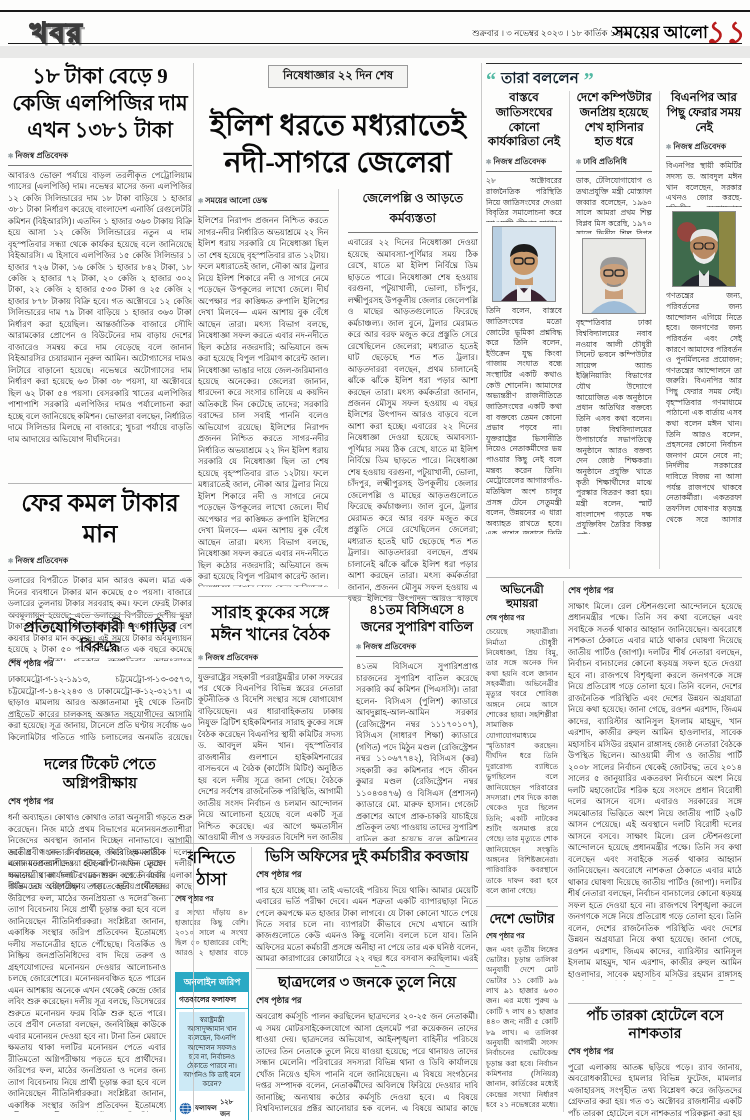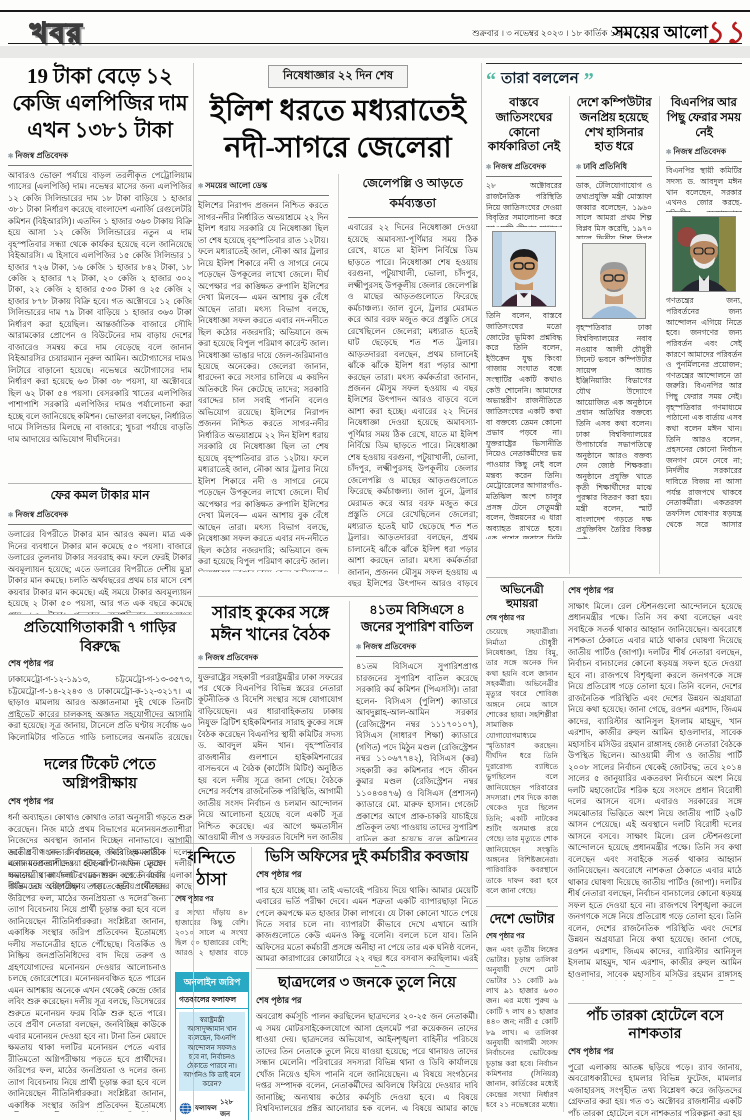--- a/index.html
+++ b/index.html
@@ -18,35 +18,35 @@
         font-style:italic;font-family:"Liberation Serif",serif;}
   .hdline2{position:absolute;left:8px;top:43px;width:734px;height:1px;background:#1a1a1a;}
   .grayband{position:absolute;left:0;top:46px;width:750px;height:12px;background:#e9e9e8;}
   
   .hl{font-family:"Liberation Serif",serif;font-weight:900;text-align:center;color:#0a0a0a;line-height:1.28;}
   .byline{font-size:8px;font-weight:bold;color:#222;border-bottom:1px solid #777;
         padding:2px 0 3px;margin:3px 0 4px;}
   .byline .star{color:#9aa4a8;font-size:7px;}
   .bodytxt{font-size:8.2px;line-height:1.4;text-align:justify;color:#1d1d1d;overflow:hidden;}
   .contd{font-size:8.3px;font-weight:bold;margin:2px 0 3px;}
-  .kicker-wrap{text-align:center;margin:2px 0 4px;}
+  .kicker-wrap{text-align:center;margin:2px 0 19px;}
   .kicker{display:inline-block;font-size:11.5px;font-weight:bold;border:1px solid #9a9a9a;
         background:#f4f4f2;padding:1px 14px;}
   .subhead{font-size:12px;font-weight:900;text-align:center;border-bottom:1px solid #777;
         padding-bottom:3px;margin-bottom:4px;font-family:"Liberation Serif",serif;}
   .vrule{position:absolute;width:1px;background:#c9c9c9;}
   .hrule{position:absolute;height:1px;background:#b5b5b5;}
   .cols2{display:flex;gap:9px;}
   .cols2 > div{flex:1;min-width:0;}
   .cols2 > div + div{border-left:1px solid #cfcfcf;padding-left:9px;}
   
   .qhead{border-top:1.5px solid #2e2e2e;padding-top:2px;font-size:15px;font-weight:900;
         font-family:"Liberation Serif",serif;color:#12222e;}
   .qmark{color:#52b9a3;font-size:20px;font-family:"Liberation Serif",serif;line-height:0.6;vertical-align:-4px;}
-  .qcols{display:flex;gap:7px;margin-top:5px;}
+  .qcols{display:flex;gap:7px;}
   .qcol{flex:1;min-width:0;}
   .qcol + .qcol{border-left:1px solid #d2d2d2;padding-left:6px;}
   .qcol .hl{font-size:11.6px;}
   .photo{display:block;margin:4px auto;border:1px solid #8c8c8c;}
   
   .survey{border:1.5px solid #2aa9c4;background:#fff;font-size:6.8px;overflow:hidden;}
   .survey .ttl{background:#2aa9c4;color:#fff;font-weight:bold;font-size:9px;text-align:center;padding:2px 0;}
   .survey .lbl{font-weight:bold;font-size:7.5px;border-bottom:1px solid #2aa9c4;padding:2px 3px;}
   .survey .qbox{background:#cdeaf6;margin:3px;padding:3px;text-align:center;line-height:1.35;}
   .survey .resrow{display:flex;align-items:center;gap:3px;padding:2px 3px;}
@@ -62,29 +62,29 @@
 
   <div class="topline"></div>
   <div class="masthead-section">খবর</div>
   <div class="dateline">শুক্রবার । ৩ নভেম্বর ২০২৩ । ১৮ কার্তিক ১৪৩০</div>
   <div class="brand">সময়ের আলো</div>
   <div class="pagenum">১১</div>
   <div class="hdline2"></div>
   <div class="grayband"></div>
 
   <div class="abs" style="left:8px;top:63px;width:184px;height:418px;">
-    <div class="hl" style="font-size:21px;">19 টাকা বেড়ে ১২ কেজি এলপিজির দাম এখন ১৩৮১ টাকা</div>
+    <div class="hl" style="font-size:21px;">১৮ টাকা বেড়ে 9 কেজি এলপিজির দাম এখন ১৩৮১ টাকা</div>
     <div class="byline"><span class="star">✱ </span><span>নিজস্ব প্রতিবেদক</span></div>
     <div class="bodytxt" style="height:300px;">আবারও ভোক্তা পর্যায়ে বাড়ল তরলীকৃত পেট্রোলিয়াম গ্যাসের (এলপিজি) দাম। নভেম্বর মাসের জন্য এলপিজির ১২ কেজি সিলিন্ডারের দাম ১৮ টাকা বাড়িয়ে ১ হাজার ৩৮১ টাকা নির্ধারণ করেছে বাংলাদেশ এনার্জি রেগুলেটরি কমিশন (বিইআরসি)। এতদিন ১ হাজার ৩৬৩ টাকায় বিক্রি হয়ে আসা ১২ কেজি সিলিন্ডারের নতুন এ দাম বৃহস্পতিবার সন্ধ্যা থেকে কার্যকর হয়েছে বলে জানিয়েছে বিইআরসি। এ হিসাবে এলপিজির ১৫ কেজি সিলিন্ডার ১ হাজার ৭২৬ টাকা, ১৬ কেজি ১ হাজার ৮৪২ টাকা, ১৮ কেজি ২ হাজার ৭২ টাকা, ২০ কেজি ২ হাজার ৩০২ টাকা, ২২ কেজি ২ হাজার ৫৩৩ টাকা ও ২৫ কেজি ২ হাজার ৮৭৮ টাকায় বিক্রি হবে। গত অক্টোবরে ১২ কেজি সিলিন্ডারের দাম ৭৯ টাকা বাড়িয়ে ১ হাজার ৩৬৩ টাকা নির্ধারণ করা হয়েছিল। আন্তর্জাতিক বাজারে সৌদি আরামকোর প্রোপেন ও বিউটেনের দাম বাড়ায় দেশের বাজারেও সমন্বয় করে দাম বেড়েছে বলে জানান বিইআরসির চেয়ারম্যান নূরুল আমিন। অটোগ্যাসের দামও লিটারে বাড়ানো হয়েছে। নভেম্বরে অটোগ্যাসের দাম নির্ধারণ করা হয়েছে ৬৩ টাকা ৩৮ পয়সা, যা অক্টোবরে ছিল ৬২ টাকা ৫৪ পয়সা। বেসরকারি খাতের এলপিজির পাশাপাশি সরকারি এলপিজির দামও পর্যালোচনা করা হচ্ছে বলে জানিয়েছে কমিশন। ভোক্তারা বলছেন, নির্ধারিত দামে সিলিন্ডার মিলছে না বাজারে; খুচরা পর্যায়ে বাড়তি দাম আদায়ের অভিযোগ দীর্ঘদিনের।</div>
   </div>
 
   <div class="hrule" style="left:8px;top:483px;width:184px;"></div>
 
   <div class="abs" style="left:8px;top:488px;width:184px;height:124px;">
-    <div class="hl" style="font-size:12px;">ফের কমল টাকার মান</div>
+    <div class="hl" style="font-size:24px;">ফের কমল টাকার মান</div>
     <div class="byline"><span class="star">✱ </span><span>নিজস্ব প্রতিবেদক</span></div>
     <div class="bodytxt" style="height:86px;">ডলারের বিপরীতে টাকার মান আরও কমল। মাত্র এক দিনের ব্যবধানে টাকার মান কমেছে ৫০ পয়সা। বাজারে ডলারের তুলনায় টাকার সরবরাহ কম। ফলে ফেরই টাকার অবমূল্যায়ন হয়েছে; এতে ডলারের বিপরীতে দেশীয় মুদ্রা টাকার মান কমছে। চলতি অর্থবছরের প্রথম চার মাসে বেশ কয়বার টাকার মান কমেছে। এই সময়ে টাকার অবমূল্যায়ন হয়েছে ২ টাকা ৫০ পয়সা, আর গত এক বছরে কমেছে প্রায় ১০ টাকা। গতকাল বৃহস্পতিবার আন্তঃব্যাংক মুদ্রাবাজারে প্রতি ডলার বিনিময় হার হয়েছে ১১১ টাকা; আগের দিন বুধবার এক ডলার ছিল ১১০ টাকা ৫০ পয়সা। এ নিয়ে চলতি অর্থবছরে ৬ বার ডলারের বিপরীতে টাকার অবমূল্যায়ন হয়েছে। ব্যাংকগুলোর ঘোষিত দরের বাইরে খোলাবাজারে নগদ ডলার বিক্রি হচ্ছে ১২৪ টাকায়; গত সেপ্টেম্বরে ১১০ টাকায় বিক্রির নির্দেশনা ছিল।</div>
   </div>
 
   <div class="hrule" style="left:8px;top:614px;width:184px;"></div>
 
   <div class="abs" style="left:8px;top:618px;width:184px;height:98px;">
     <div class="hl" style="font-size:14.5px;">প্রতিযোগিতাকারী ৭ গাড়ির বিরুদ্ধে</div>
     <div class="contd">শেষ পৃষ্ঠার পর</div>
     <div class="bodytxt" style="height:66px;">ঢাকামেট্রো-গ-১২-১৯১৩, চট্টমেট্রো-গ-১৩-৩৫৭৩, চট্টমেট্রো-গ-১৪-২২৪৩ ও ঢাকামেট্রো-ক-১২-৩২১৭। এ ছাড়াও মামলায় আরও অজ্ঞাতনামা দুই থেকে তিনটি প্রাইভেট কারের চালকসহ অজ্ঞাত সহযোগীদের আসামি করা হয়েছে। সূত্র জানায়, টানেলে প্রতি ঘণ্টায় সর্বোচ্চ ৬০ কিলোমিটার গতিতে গাড়ি চলাচলের অনুমতি রয়েছে। নিয়ম মেনে গাড়ি চালানো, ওভারটেক ও দ্রুতগতি নিয়ন্ত্রণে নির্দেশনা দিয়ে গণবিজ্ঞপ্তি জারি করেছিল কর্তৃপক্ষ। বিষয়টি নিশ্চিত করে কর্ণফুলী থানার ওসি মোহাম্মদ জহির হোসেন বলেন, বুধবার রাতে আসামি গাড়িচালকদের বিরুদ্ধে মামলা হয়েছে। আমরা আইনি প্রক্রিয়া শুরু করেছি।</div>

